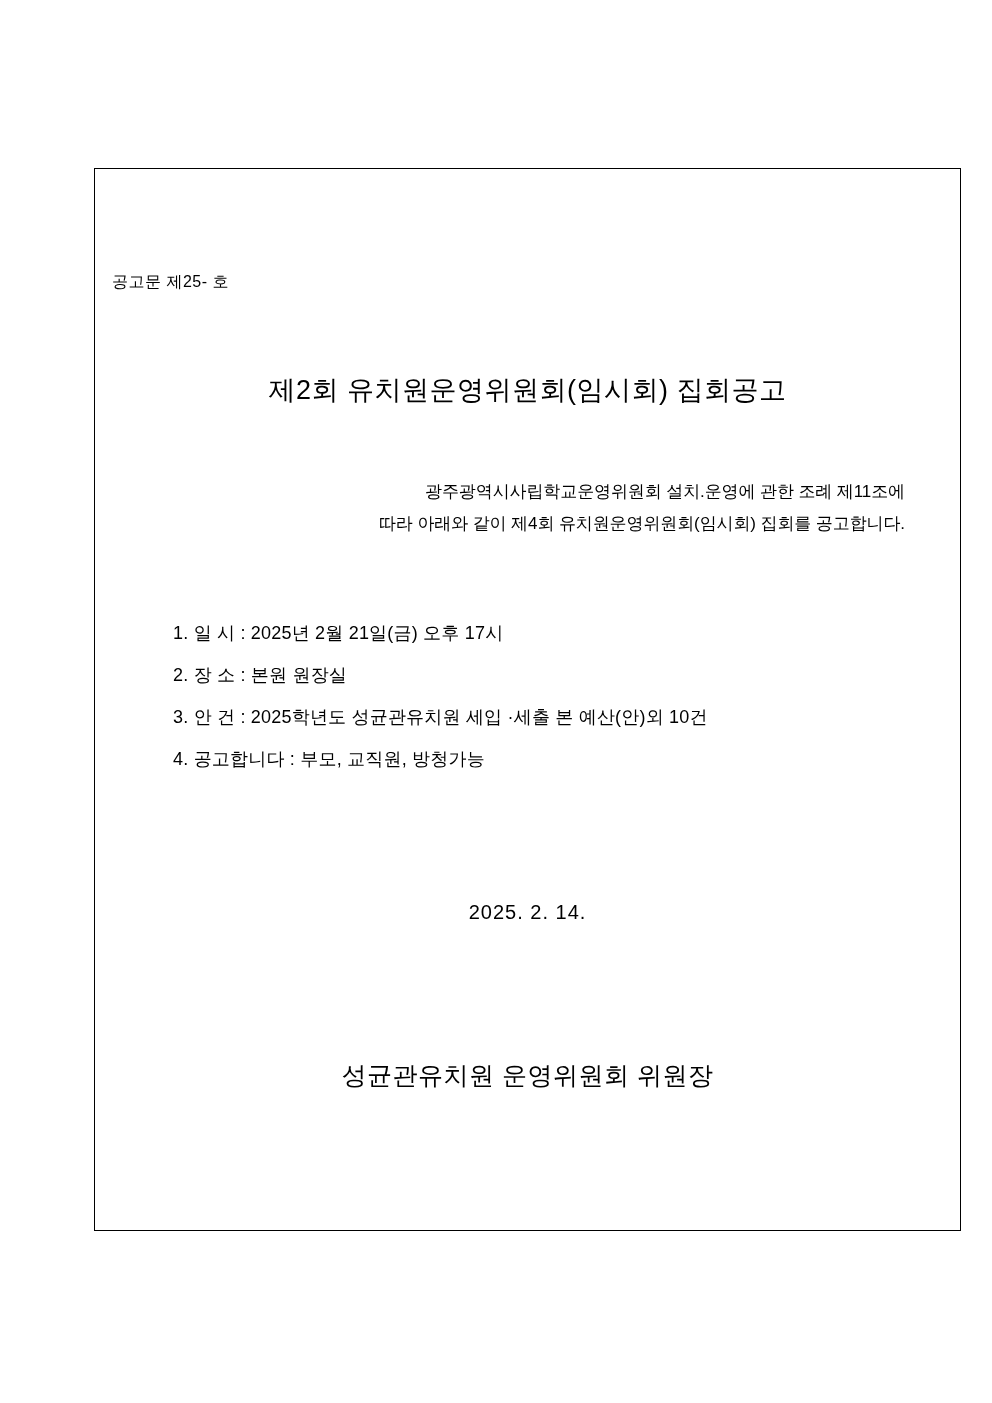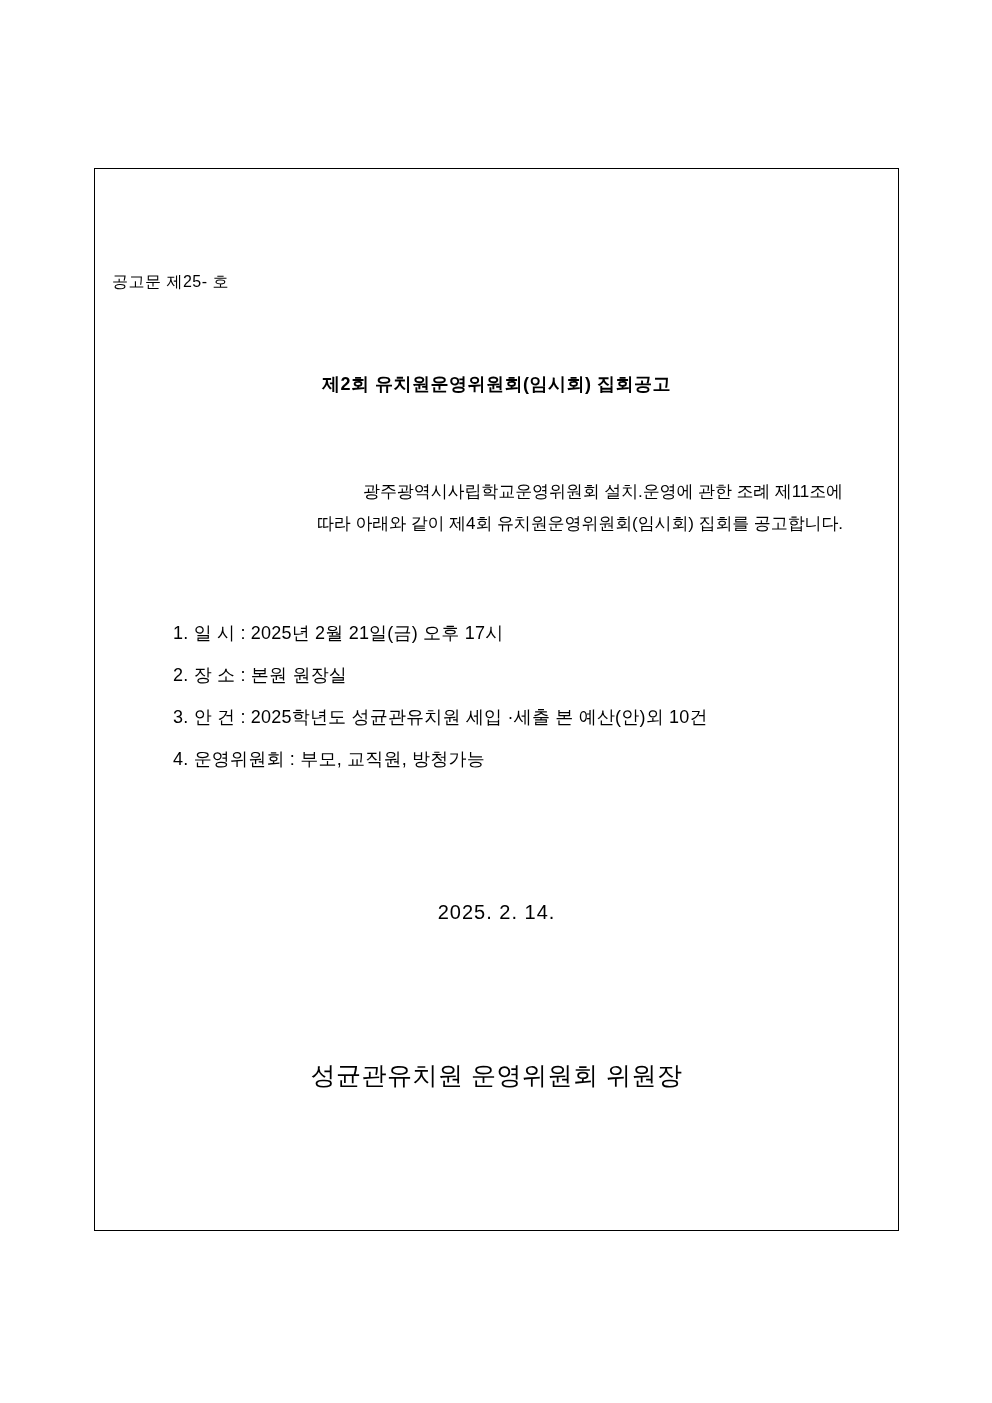--- a/index.html
+++ b/index.html
@@ -21,21 +21,21 @@
     top: 0;
     width: 992px;
     height: 1403px;
     background: #ffffff;
   }
 
   .doc-frame {
     position: absolute;
     left: 94px;
     top: 168px;
-    width: 805px;
+    width: 867px;
     height: 1063px;
     border: 1px solid #000000;
     box-sizing: border-box;
     background: #ffffff;
   }
 
   .doc-inner {
     position: absolute;
     left: 0;
     top: 0;
@@ -51,22 +51,22 @@
     letter-spacing: 0.5px;
     white-space: nowrap;
   }
 
   .doc-title {
     position: absolute;
     left: 0;
     right: 0;
     top: 203px;
     text-align: center;
-    font-size: 18px;
-    font-weight: bold;
+    font-size: 27px;
+    font-weight: normal;
     letter-spacing: 0.5px;
     white-space: nowrap;
   }
 
   .doc-intro {
     position: absolute;
     left: 52px;
     right: 55px;
     top: 307px;
     text-align: right;
@@ -149,21 +149,21 @@
           <span class="lbl">장    소 :</span>
           <span class="val">본원 원장실</span>
         </div>
         <div class="doc-item">
           <span class="num">3.</span>
           <span class="lbl">안    건 :</span>
           <span class="val">2025학년도 성균관유치원 세입 ·세출 본 예산(안)외 10건</span>
         </div>
         <div class="doc-item">
           <span class="num">4.</span>
-          <span class="lbl">운영위원회 :</span>
+          <span class="lbl">공고합니다 :</span>
           <span class="val">부모, 교직원, 방청가능</span>
         </div>
       </div>
 
       <div class="doc-date">2025. 2. 14.</div>
 
       <div class="doc-signature">성균관유치원 운영위원회 위원장</div>
 
     </div>
   </div>

